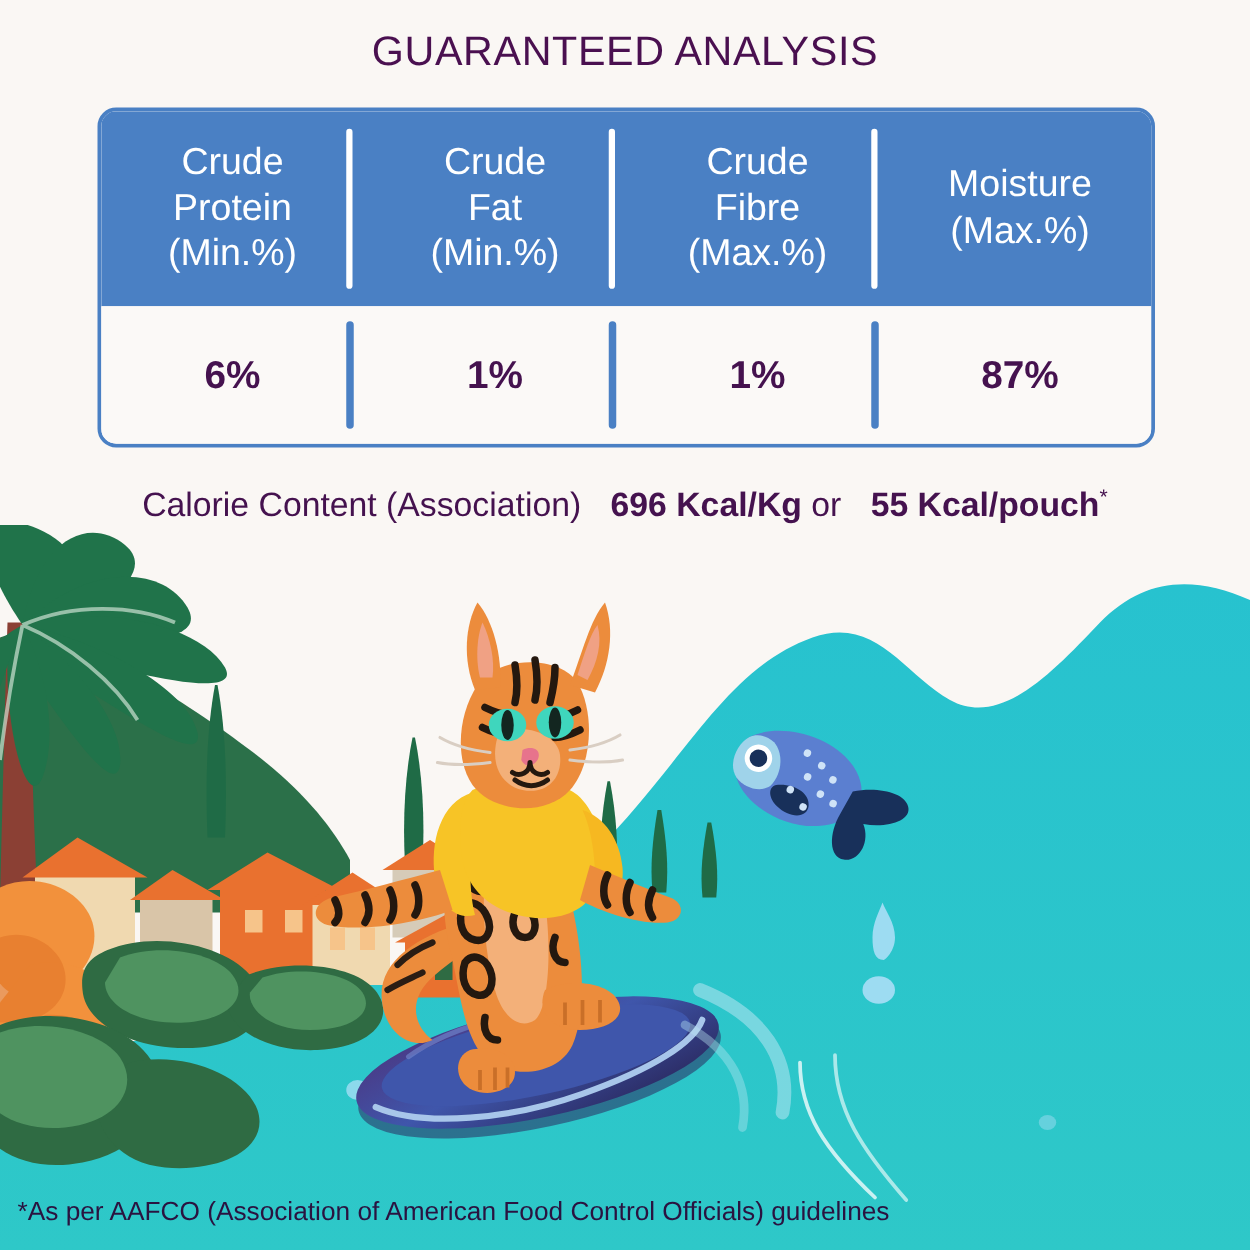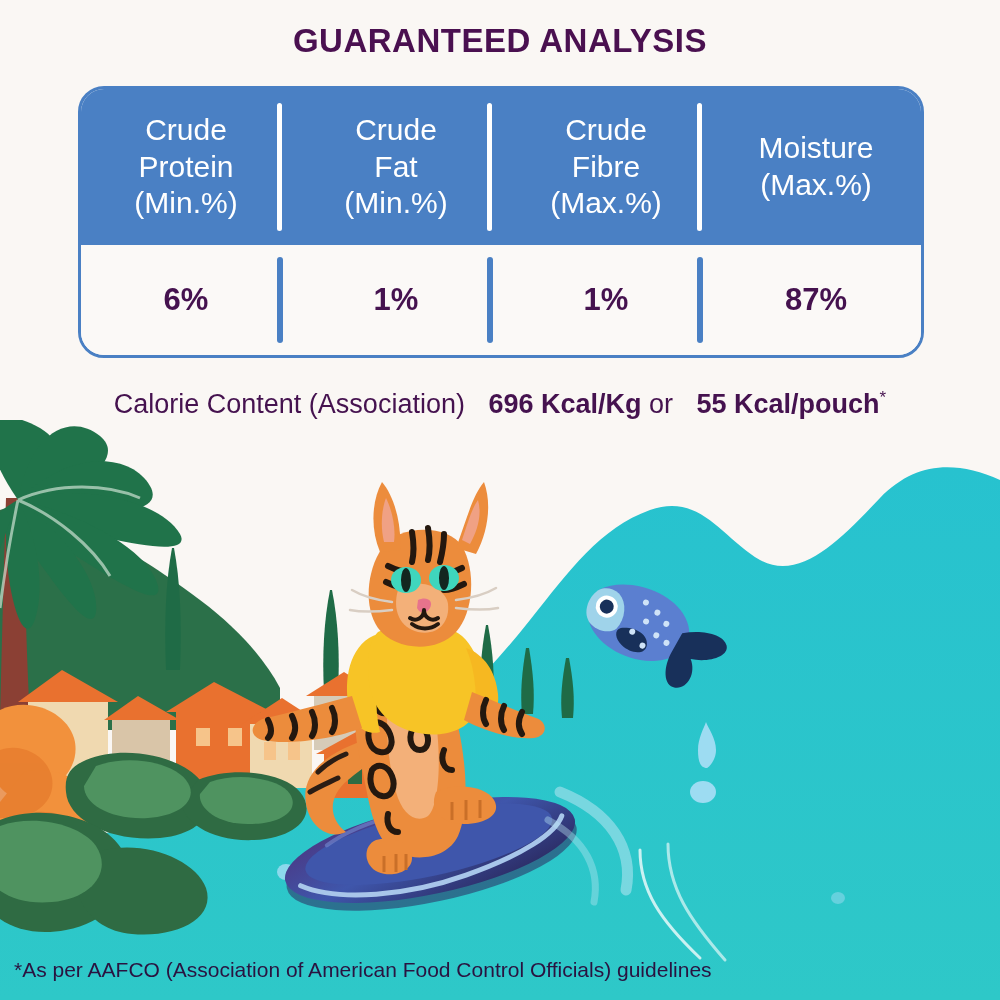--- a/index.html
+++ b/index.html
@@ -14,31 +14,31 @@
     background: #faf7f4;
     overflow: hidden;
   }
 
   
   #title {
     position: absolute;
     top: 22px; left: 0; width: 1000px;
     text-align: center;
     font-size: 33px;
-    font-weight: bold;
+    font-weight: normal;
     letter-spacing: 0.5px;
     color: #4a1050;
   }
 
   
   #ga-table {
     position: absolute;
     left: 78px; top: 86px;
     width: 846px; height: 272px;
-    border-radius: 26px;
+    border-radius: 15px;
     border: 3px solid #4a80c4;
     background: #fbf9f7;
     overflow: hidden;
   }
   #ga-header {
     position: relative;
     height: 156px;
     background: #4a80c4;
     display: flex;
   }

